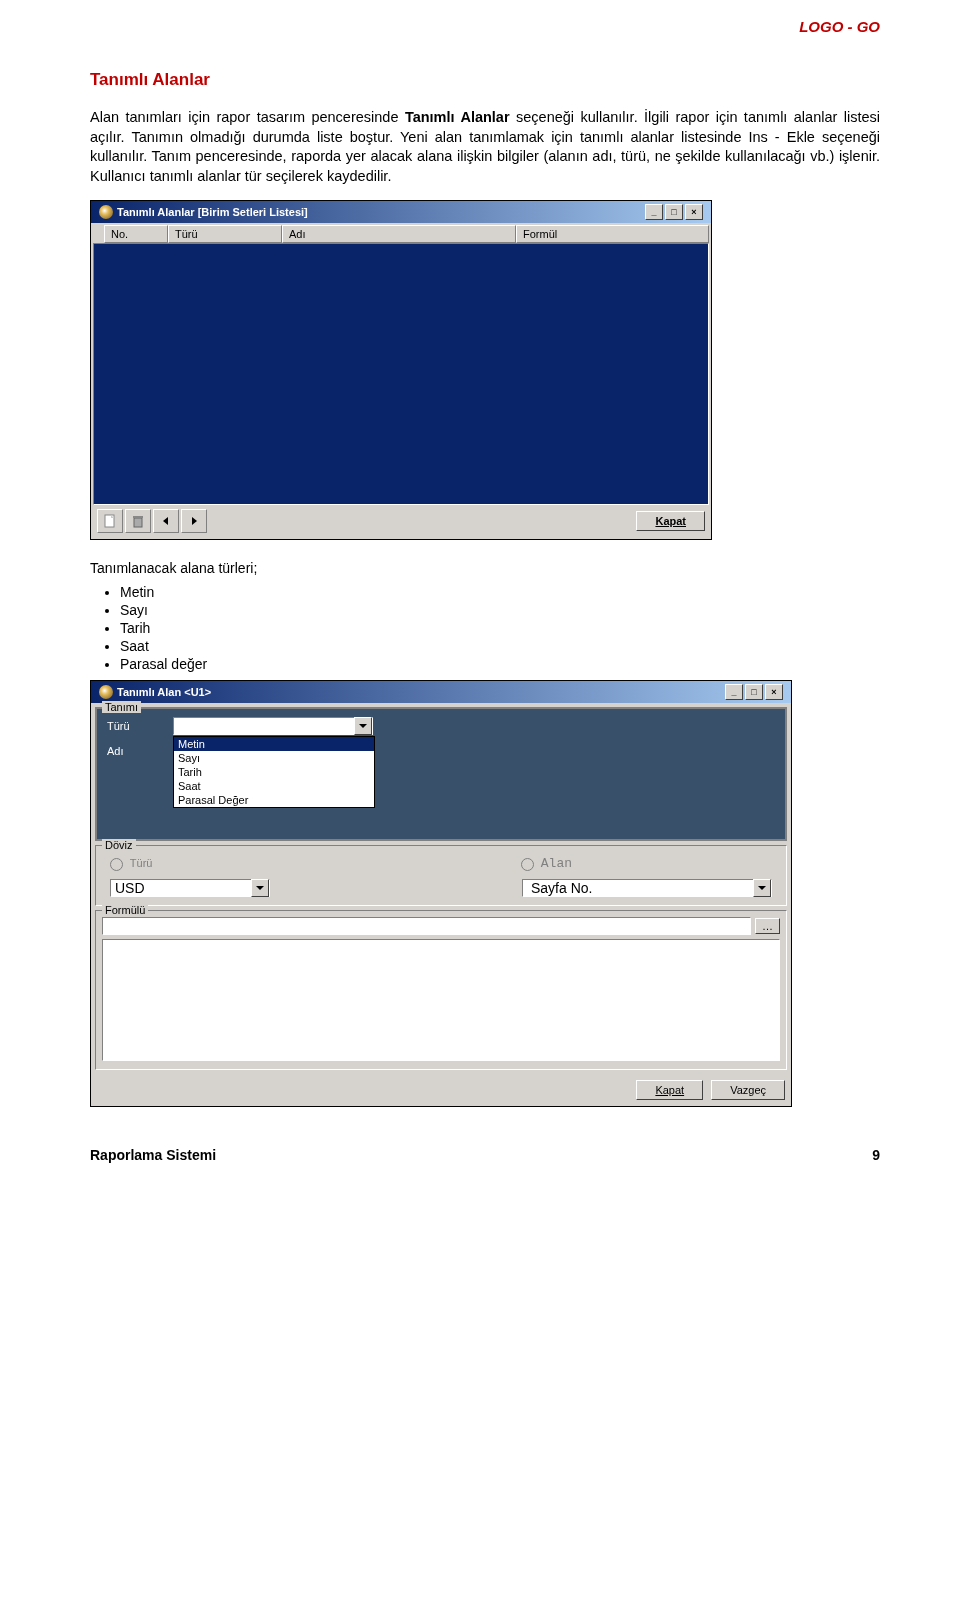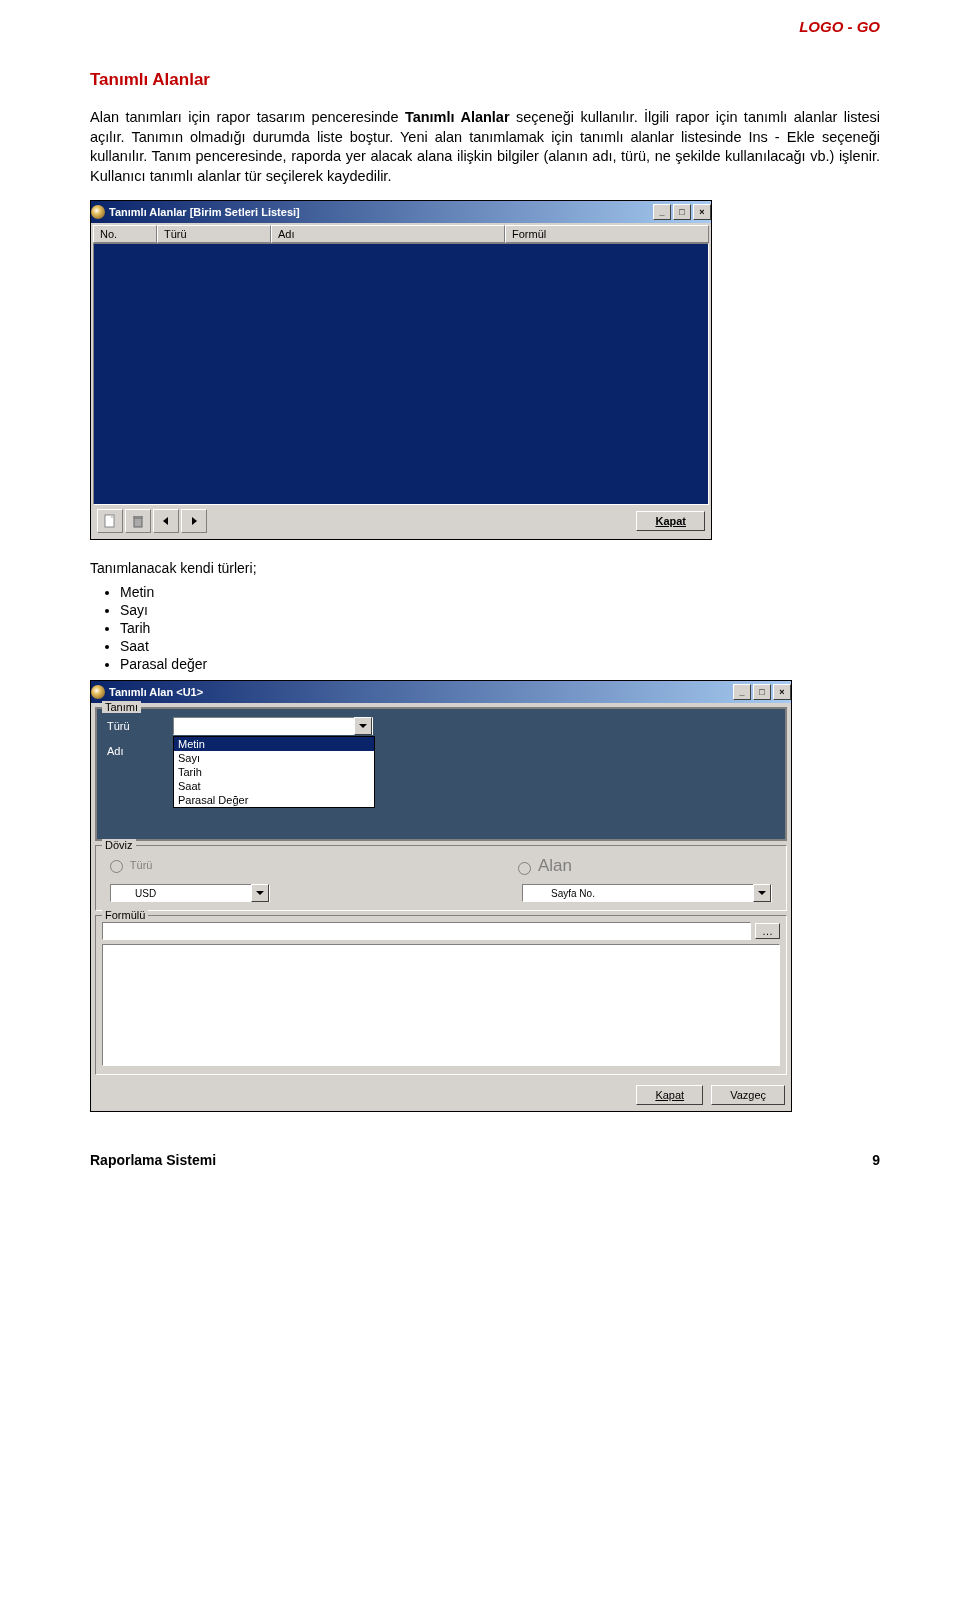--- a/index.html
+++ b/index.html
@@ -44,21 +44,21 @@
     background: #d6d3ce;
     font-family: Tahoma, Arial, sans-serif;
     font-size: 11px;
     color: #000;
     margin: 8px 0 20px 0;
   }
   .titlebar {
     background: linear-gradient(to right, #0a246a, #a6caf0);
     color: #fff;
     font-weight: bold;
-    padding: 2px 0;
+    padding: 2px 8px;
     display: flex;
     align-items: center;
     height: 18px;
   }
   .titlebar .ticon {
     width: 14px; height: 14px;
     background: radial-gradient(circle at 40% 40%, #fff 0%, #e8c060 30%, #806020 90%);
     border-radius: 50%;
     margin-right: 4px;
   }
@@ -75,20 +75,21 @@
     font-size: 9px;
     font-weight: bold;
     color: #000;
   }
   .winbody {
     padding: 2px;
   }
   .gridhead {
     display: flex;
     background: #d6d3ce;
+    margin-left: 11px;
   }
   .gh {
     border: 1px solid #fff;
     border-right-color: #808080;
     border-bottom-color: #808080;
     padding: 2px 6px;
     font-size: 11px;
   }
   .gridarea {
     background: #0a246a;
@@ -156,21 +157,21 @@
     border: 1px solid #808080;
     border-right-color: #fff;
     border-bottom-color: #fff;
     display: flex;
     align-items: center;
     justify-content: space-between;
     padding: 0 0 0 4px;
     box-sizing: border-box;
     position: relative;
   }
-  .combo .cv { font-size: 10px; margin-left: 20px; }
+  .combo .cv { font-size: 14px; }
   .combo .arrow {
     width: 16px; height: 16px;
     background: #d6d3ce;
     border: 1px solid #fff;
     border-right-color: #404040;
     border-bottom-color: #404040;
     display: flex; align-items:center; justify-content:center;
   }
   .combo .arrow::after {
     content: "";
@@ -310,21 +311,21 @@
           <svg width="10" height="10">
               <path d="M3 1 L8 5 L3 9 Z" fill="#000"></path>
             </svg>
         </div>
         <div style="flex:1"></div>
         <div class="btn"><span class="ul">Kapat</span></div>
       </div>
     </div>
   </div>
 
-  <p class="aftertypes" style="margin-top:20px;margin-bottom:8px;">Tanımlanacak kendi türleri;</p>
+  <p class="aftertypes" style="margin-top:20px;margin-bottom:8px;">Tanımlanacak alana türleri;</p>
   <ul class="bul">
     <li>Metin</li>
     <li>Sayı</li>
     <li>Tarih</li>
     <li>Saat</li>
     <li>Parasal değer</li>
   </ul>
 
   <div class="win" style="width:700px;">
     <div class="titlebar">
@@ -364,21 +365,21 @@
     <div class="group">
       <div class="glabel">Döviz</div>
       <div style="display:flex;gap:40px;padding:4px 8px 8px 8px;align-items:center;">
         <div>
           <span class="radio disabled"></span>
           <span style="color:#808080;font-size:11px;">Türü</span>
         </div>
         <div style="flex:1"></div>
         <div style="margin-right:200px;">
           <span class="radio disabled"></span>
-          <span style="color:#808080;font-size:17px;">Alan</span>
+          <span style="color:#808080;font-size:13px;font-family:Liberation Mono, monospace;">Alan</span>
         </div>
       </div>
       <div style="display:flex;gap:20px;padding:0 8px;align-items:center;">
         <div class="combo" style="flex:0 0 160px;">
           <span class="cv">USD</span>
           <div class="arrow"></div>
         </div>
         <div style="flex:1"></div>
         <div class="combo" style="flex:0 0 250px;padding-left:8px;">
           <span class="cv">Sayfa No.</span>

